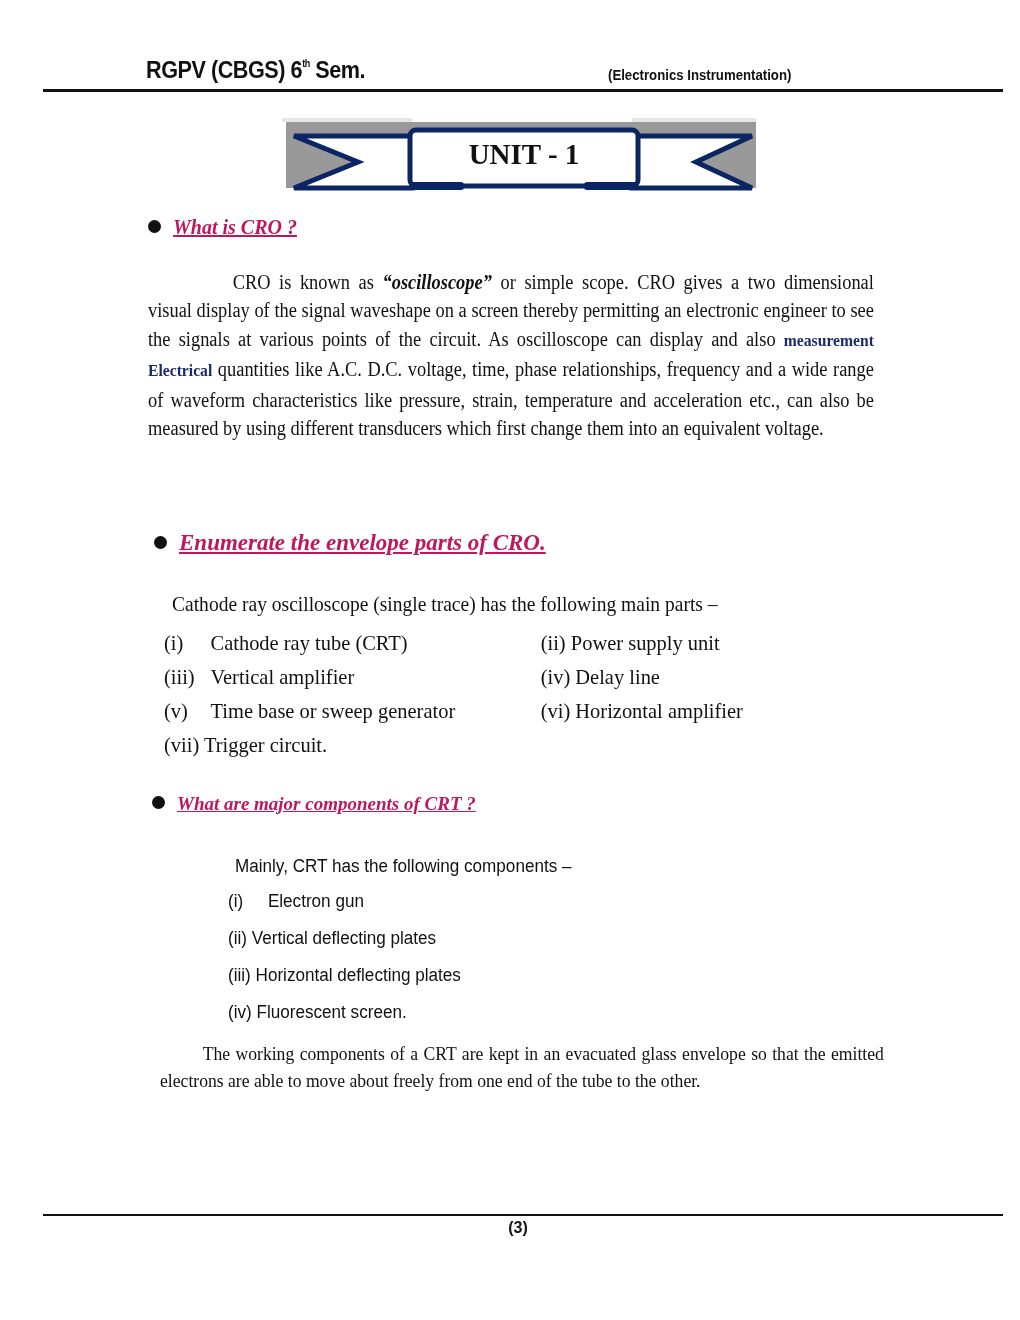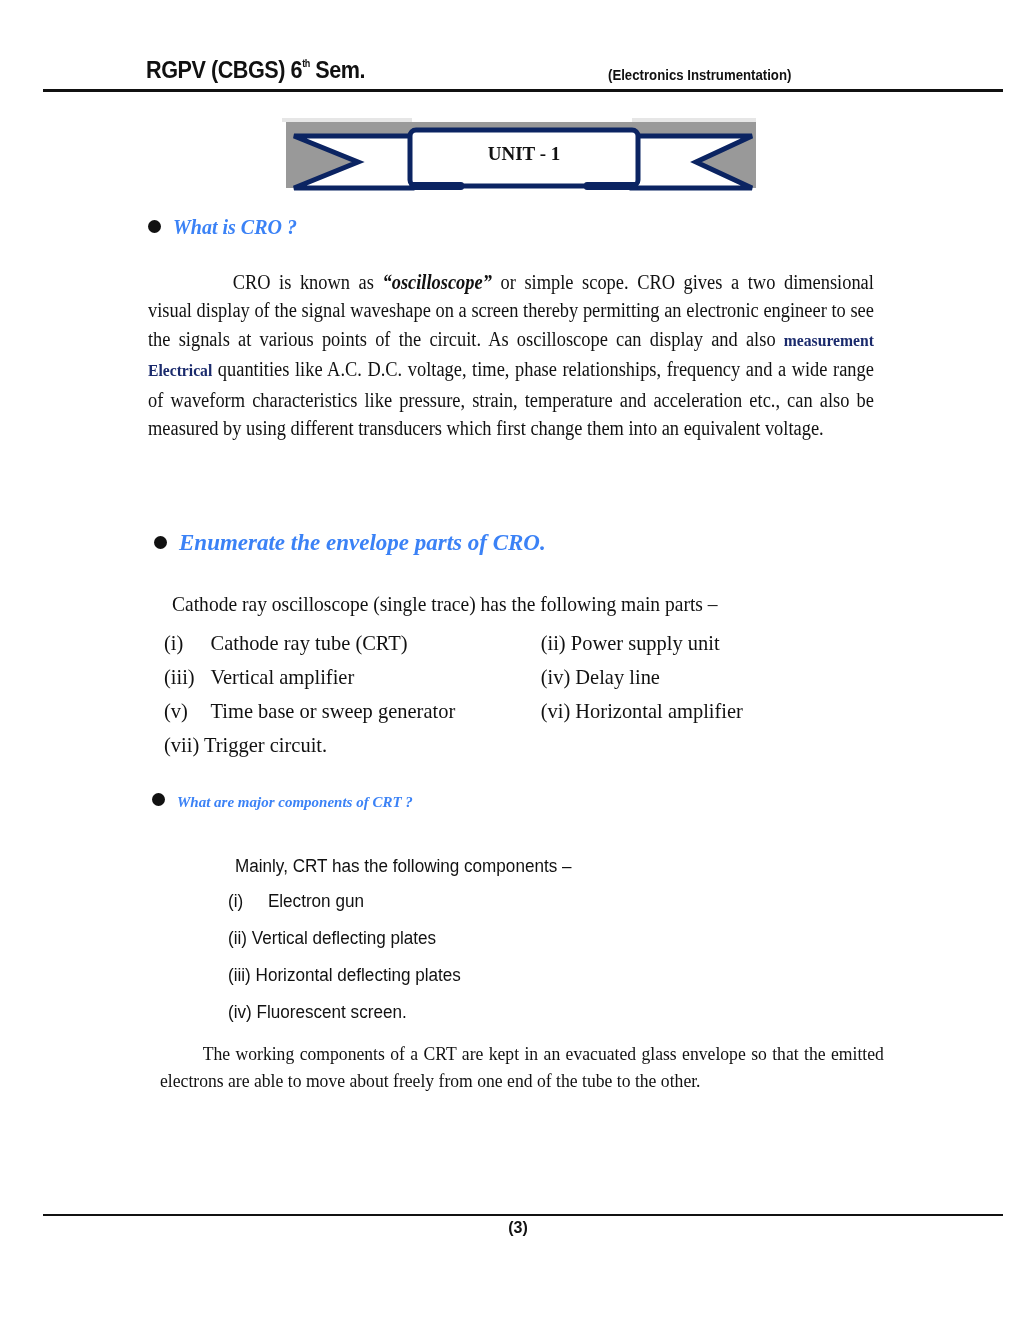--- a/index.html
+++ b/index.html
@@ -5,40 +5,40 @@
     html, body { margin: 0; padding: 0; background: #ffffff; }
     body { width: 1020px; height: 1320px; position: relative; overflow: hidden; color: #111; }
     .abs { position: absolute; }
 
     .hdr-left { left: 146px; top: 56px; font-family: "Liberation Sans", sans-serif; font-weight: bold; font-size: 24px; letter-spacing: -0.5px; color: #111; transform: scaleX(0.9); transform-origin: left top; }
     .hdr-left sup { font-size: 10px; vertical-align: 11px; }
     .hdr-right { left: 608px; top: 66px; font-family: "Liberation Sans", sans-serif; font-weight: bold; font-size: 15px; color: #111; transform: scaleX(0.88); transform-origin: left top; }
     .rule-top { left: 43px; top: 89px; width: 960px; height: 3px; background: #111; }
 
     .banner { left: 282px; top: 118px; width: 480px; height: 76px; }
-    .banner-title { left: 410px; top: 131px; width: 228px; height: 50px; font-family: "Liberation Serif", serif; font-weight: bold; font-size: 19px; text-align: center; line-height: 46px; color: #111; }
+    .banner-title { left: 410px; top: 131px; width: 228px; height: 50px; font-family: "Liberation Serif", serif; font-weight: bold; font-size: 29px; text-align: center; line-height: 46px; color: #111; }
 
     .serif { font-family: "Liberation Serif", serif; }
-    .q { font-family: "Liberation Serif", serif; font-weight: bold; font-style: italic; color: #3b82f6; }
+    .q { font-family: "Liberation Serif", serif; font-weight: bold; font-style: italic; color: #be185d; text-decoration: underline; }
     .bullet { display: inline-block; width: 13px; height: 13px; border-radius: 50%; background: #111; margin-right: 12px; vertical-align: 1px; }
 
     .q1 { left: 148px; top: 216px; font-size: 20px; }
     .para1 { left: 148px; top: 268px; width: 726px; font-size: 20px; line-height: 28.4px; text-align: justify; transform: scaleX(0.92); transform-origin: left top; width: 789px; }
     .para1 .indent { display: inline-block; width: 92px; }
     .para1 .blue { color: #1a2a6c; font-weight: bold; font-size: 17px; }
 
     .q2 { left: 154px; top: 530px; font-size: 23px; }
     .intro2 { left: 172px; top: 592px; font-size: 21px; transform: scaleX(0.93); transform-origin: left top; }
     .parts { left: 164px; top: 626px; font-size: 22px; width: 700px; transform: scaleX(0.93); transform-origin: left top; }
     .parts .row { display: flex; height: 34px; align-items: center; }
     .parts .c1 { width: 405px; white-space: nowrap; }
     .parts .c2 { white-space: nowrap; }
     .parts .num { display: inline-block; min-width: 50px; }
 
-    .q3 { left: 152px; top: 793px; font-size: 15px; }
+    .q3 { left: 152px; top: 793px; font-size: 19px; }
     .intro3 { left: 235px; top: 856px; font-family: "Liberation Sans", sans-serif; font-size: 18px; transform: scaleX(0.95); transform-origin: left top; }
     .comp { left: 228px; top: 886px; font-family: "Liberation Sans", sans-serif; font-size: 18px; transform: scaleX(0.95); transform-origin: left top; }
     .comp .row { height: 37px; line-height: 30px; white-space: nowrap; }
     .comp .num { display: inline-block; min-width: 42px; }
 
     .para3 { left: 160px; top: 1040px; font-size: 19px; line-height: 27px; width: 780px; text-align: justify; transform: scaleX(0.928); transform-origin: left top; }
     .para3 .indent { display: inline-block; width: 46px; }
 
     .rule-bottom { left: 43px; top: 1214px; width: 960px; height: 2px; background: #111; }
     .page-num { left: 490px; top: 1219px; width: 56px; text-align: center; font-family: "Liberation Sans", sans-serif; font-weight: bold; font-size: 16px; color: #111; }

